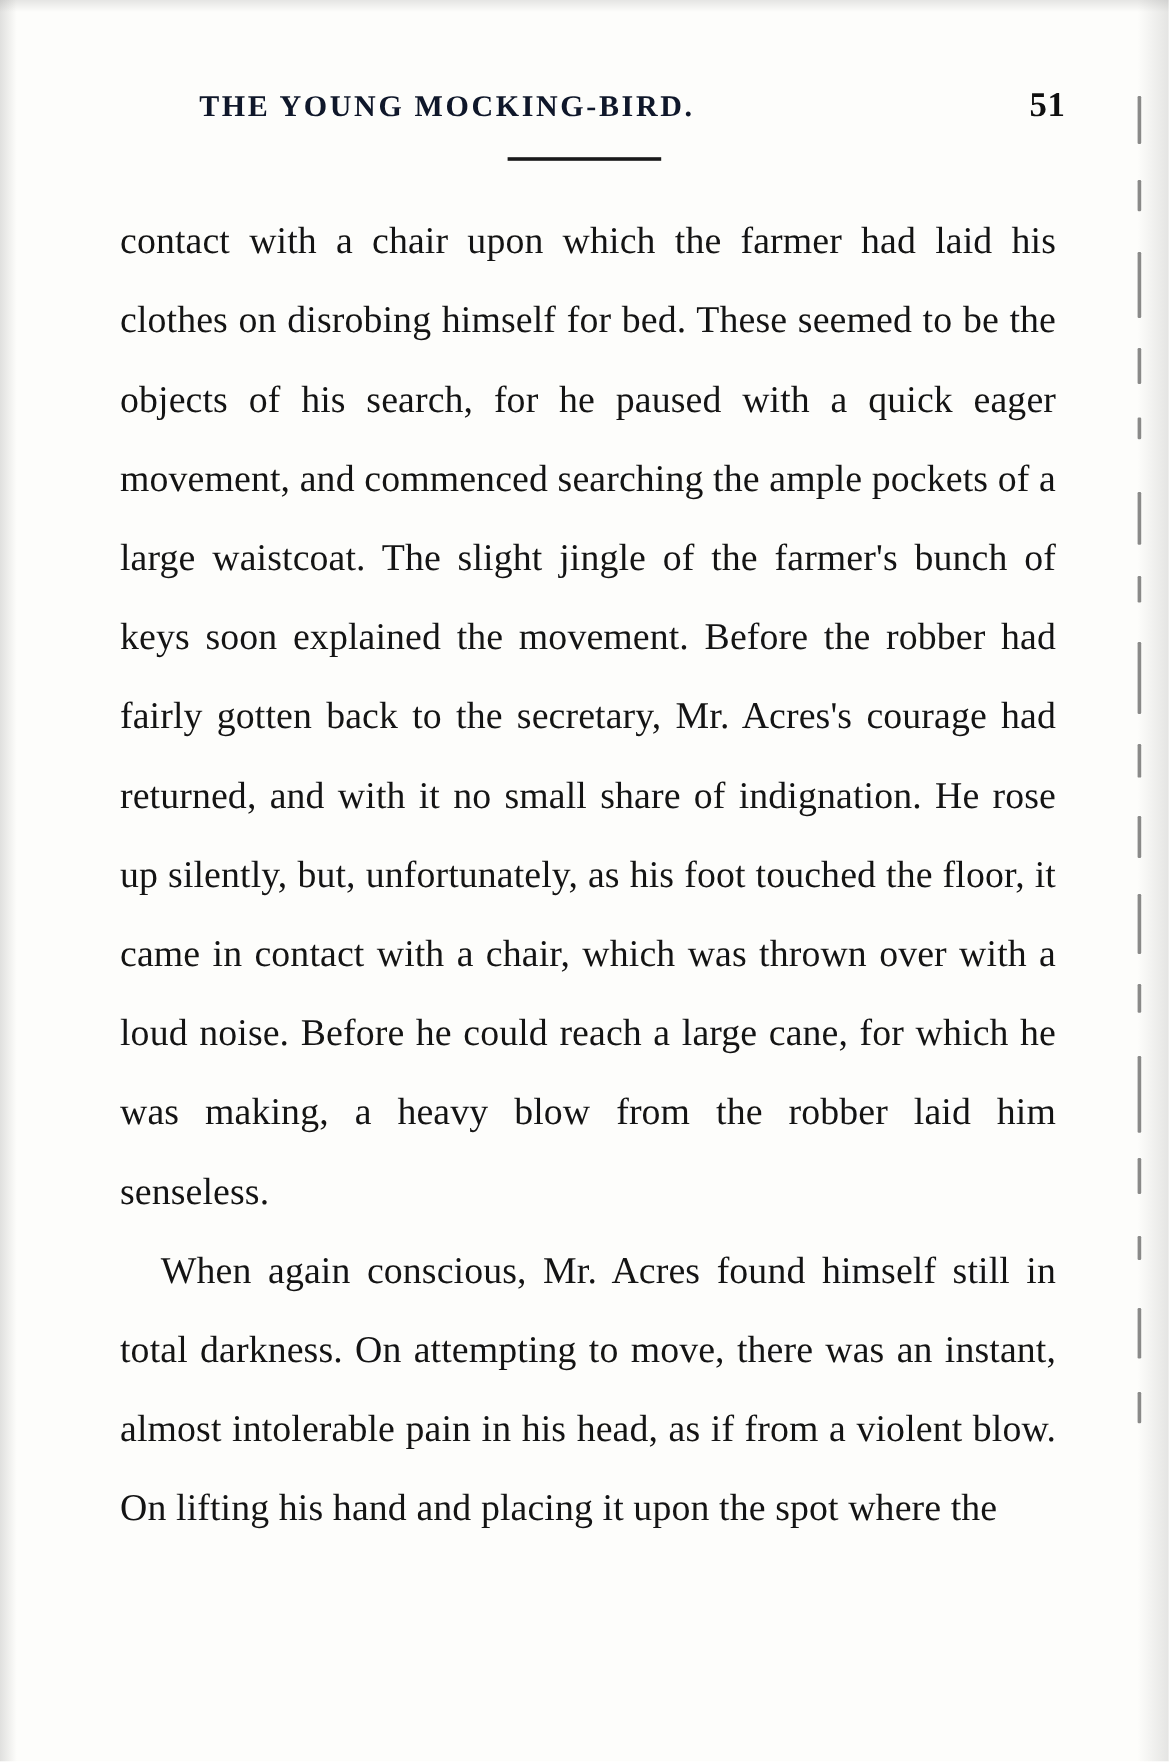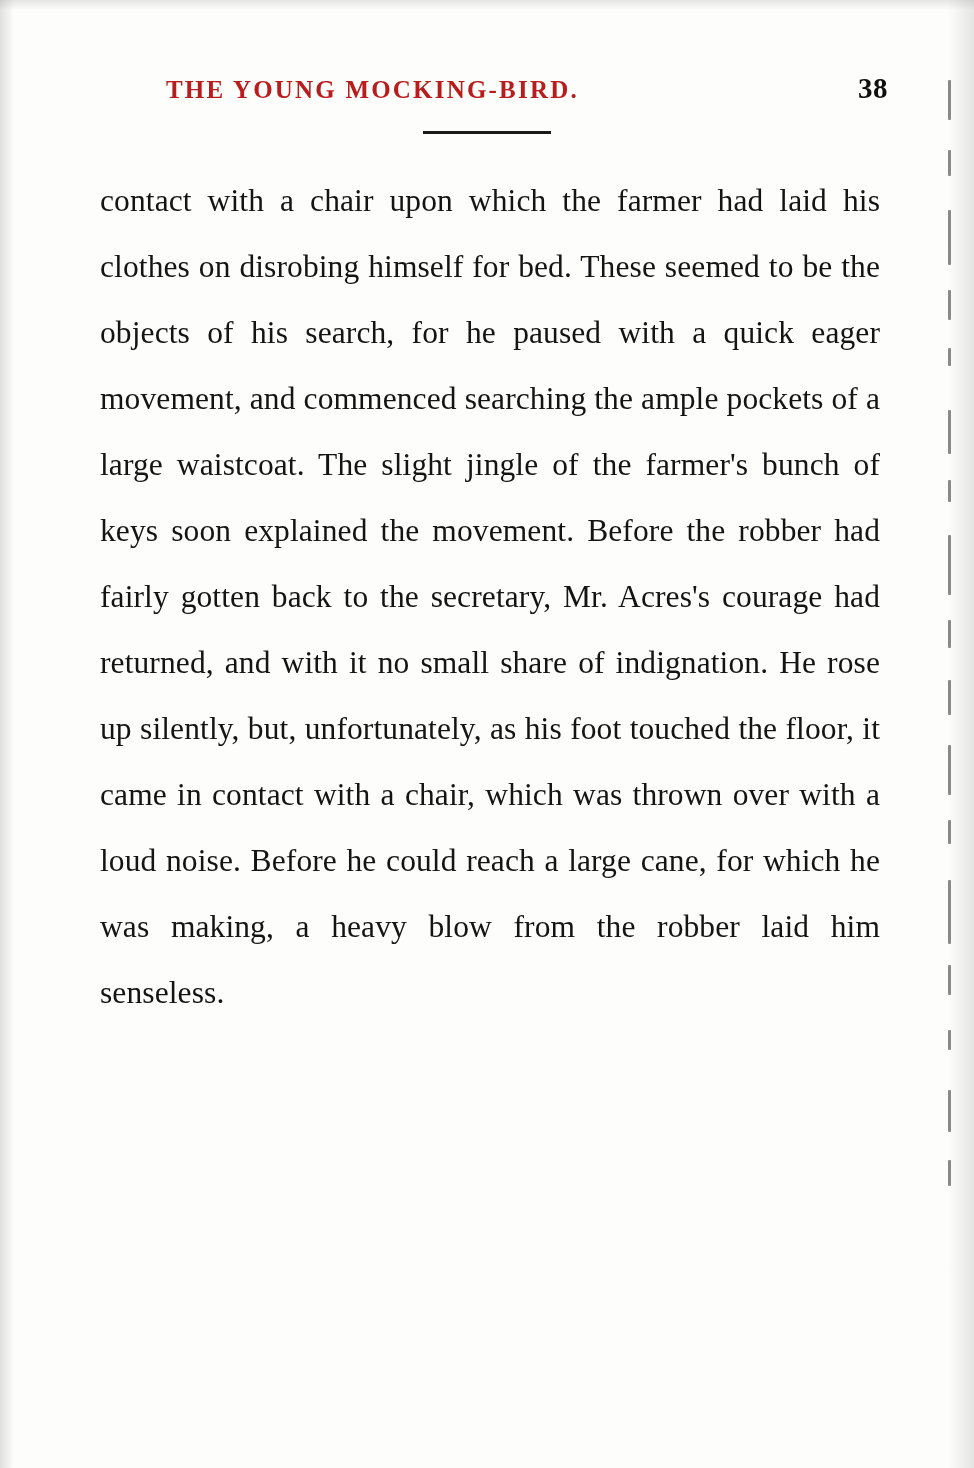--- a/index.html
+++ b/index.html
@@ -71,21 +71,21 @@
     display: flex;
     align-items: baseline;
     justify-content: space-between;
   }
   .running-head {
     font-variant: small-caps;
     font-weight: 700;
     letter-spacing: 2.2px;
     font-size: 25px;
     text-transform: uppercase;
-    color: #b91c1c;
+    color: #0f172a;
     margin-left: 70px;
   }
   .folio {
     font-weight: 700;
     font-size: 29px;
     color: #101010;
     letter-spacing: .5px;
   }
 
   .rule {
@@ -145,22 +145,23 @@
     <i style="top:740px;height:24px;"></i>
     <i style="top:800px;height:64px;"></i>
     <i style="top:885px;height:30px;"></i>
     <i style="top:950px;height:20px;"></i>
     <i style="top:1010px;height:42px;"></i>
     <i style="top:1080px;height:26px;"></i>
   </div>
 
   <div class="header">
     <div class="running-head">THE YOUNG MOCKING-BIRD.</div>
-    <div class="folio">38</div>
+    <div class="folio">51</div>
   </div>
 
   <div class="rule"></div>
 
   <div class="body-text" id="body-text">
       <p>contact with a chair upon which the farmer had laid his clothes on disrobing himself for bed.  These seemed to be the objects of his search, for he paused with a quick eager movement, and commenced searching the ample pockets of a large waistcoat. The slight jingle of the farmer's bunch of keys soon explained the movement.  Before the robber had fairly gotten back to the secretary, Mr. Acres's courage had returned, and with it no small share of indignation.  He rose up silently, but, unfortunately, as his foot touched the floor, it came in contact with a chair, which was thrown over with a loud noise.  Before he could reach a large cane, for which he was making, a heavy blow from the robber laid him senseless.</p>
+      <p class="indented">When again conscious, Mr. Acres found himself still in total darkness.  On attempting to move, there was an instant, almost intolerable pain in his head, as if from a violent blow.  On lifting his hand and placing it upon the spot where the</p>
     </div>
 
 </div>
 
 </body></html>

